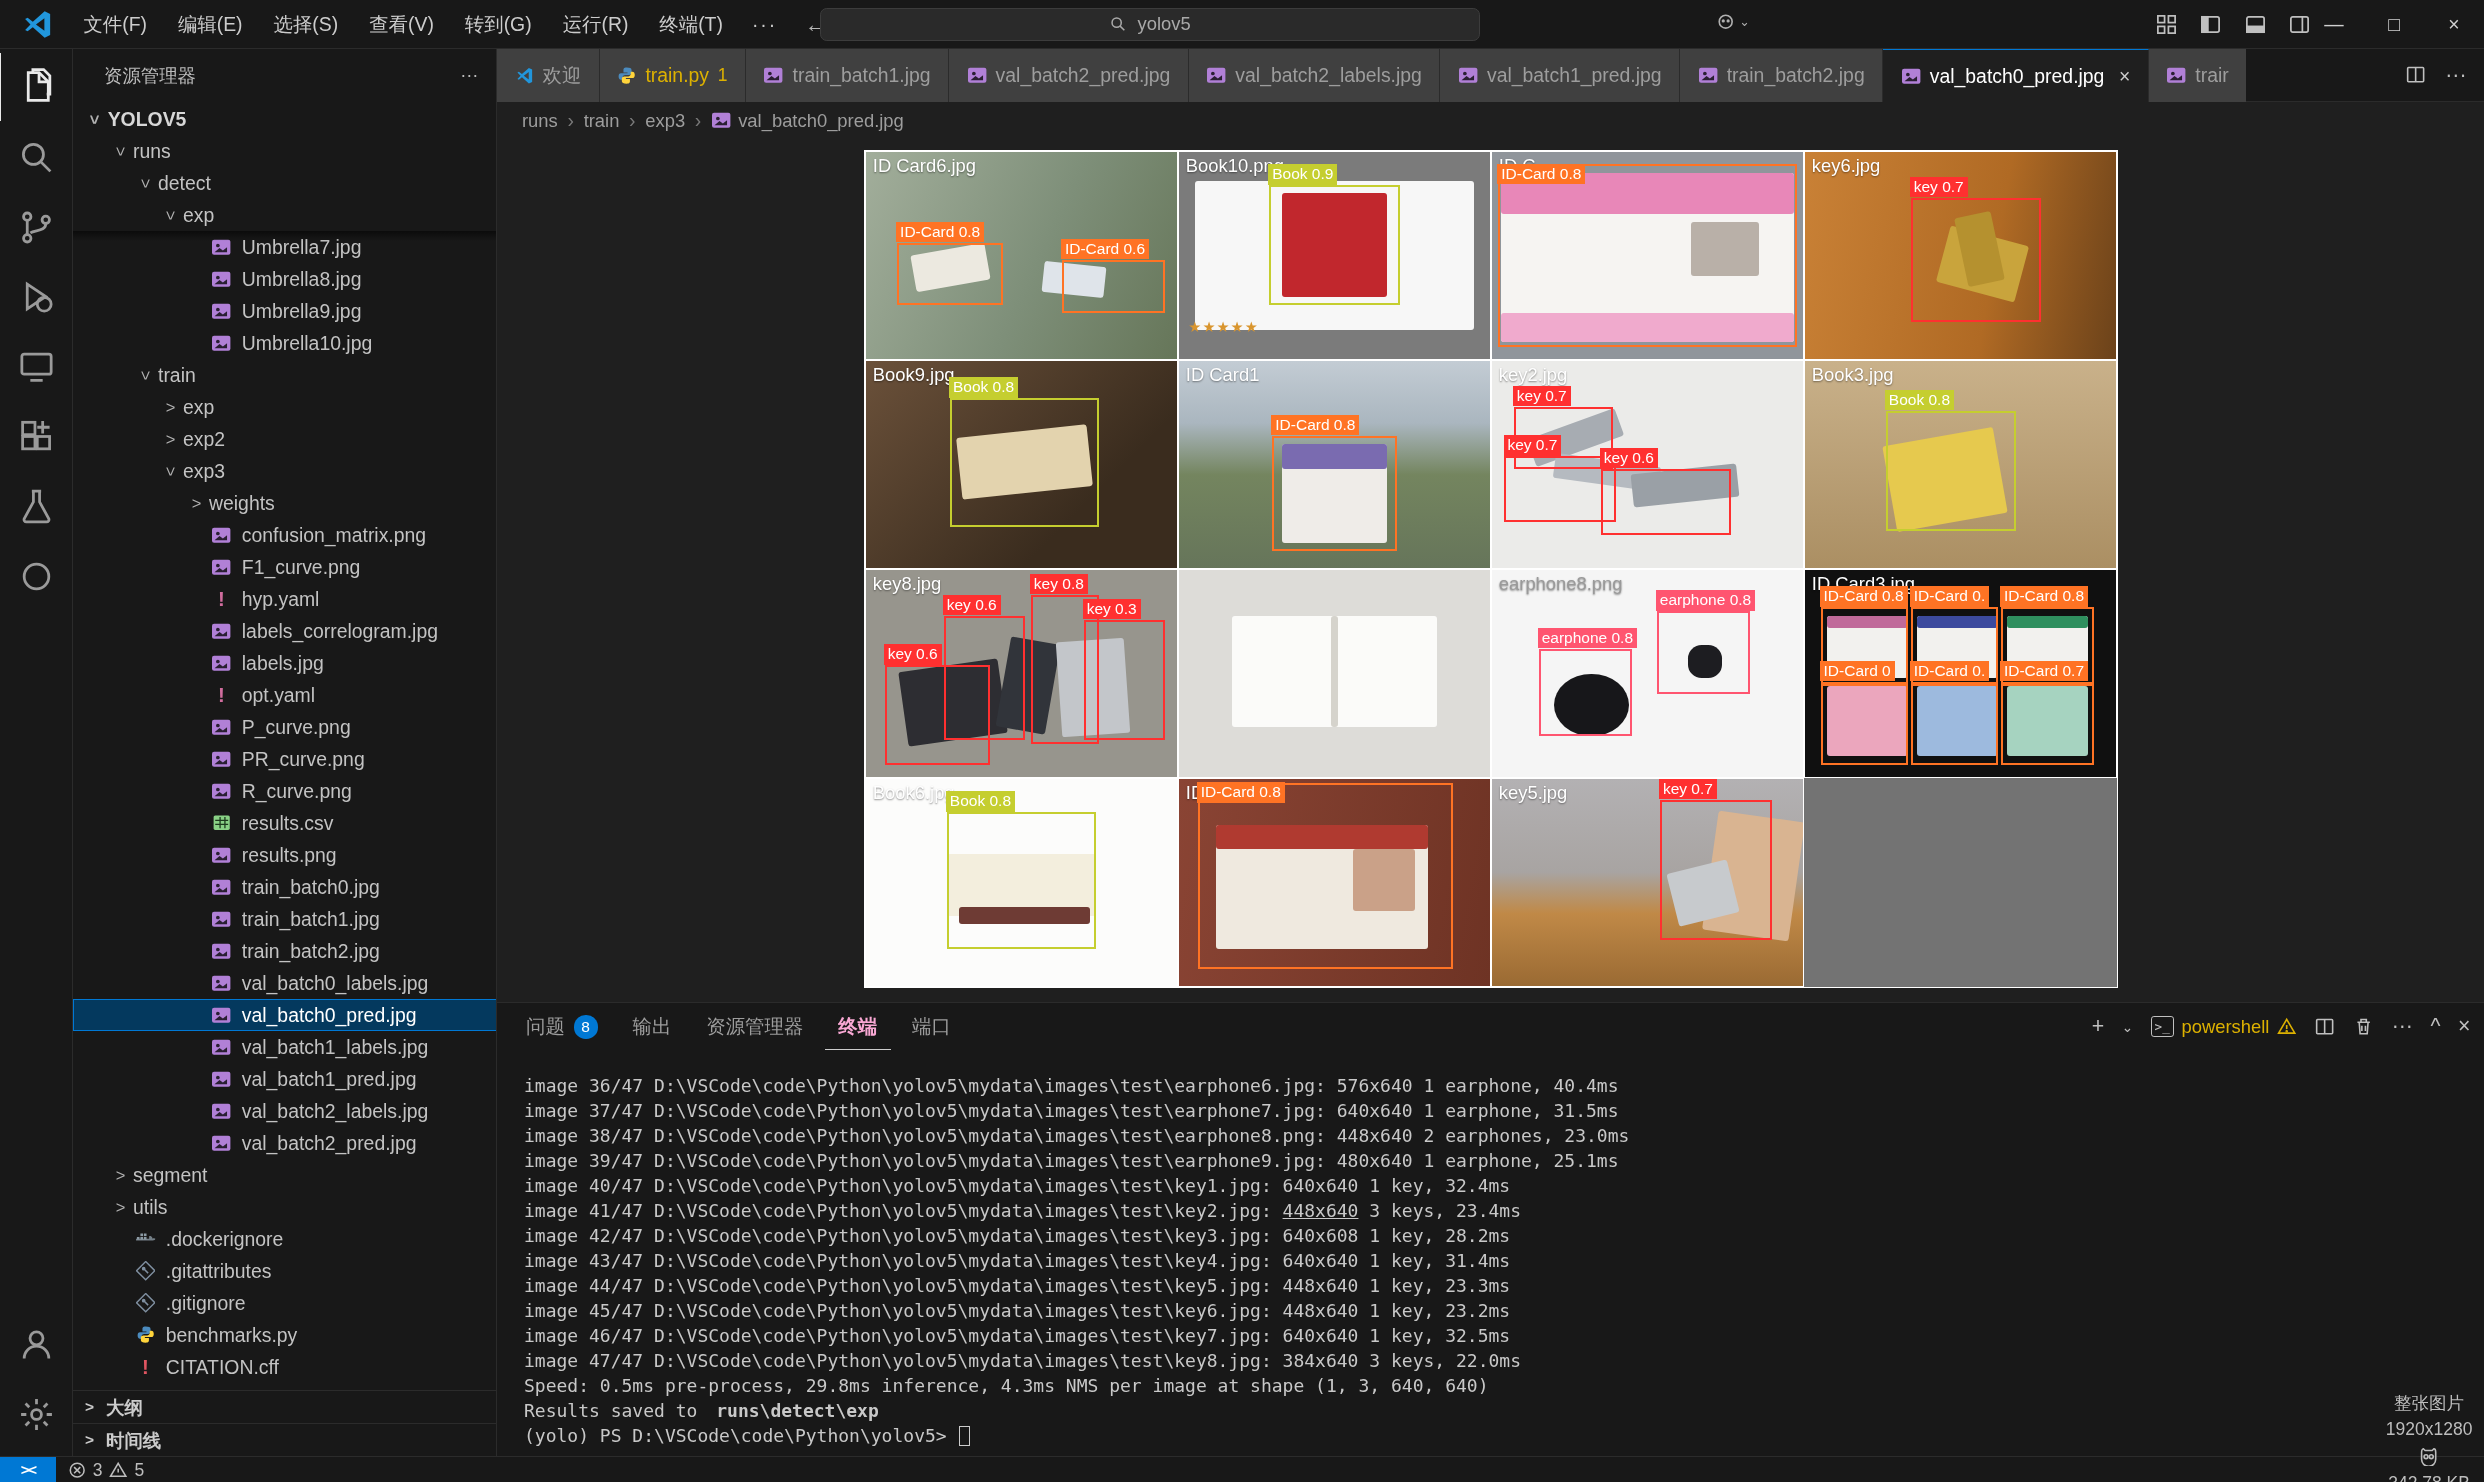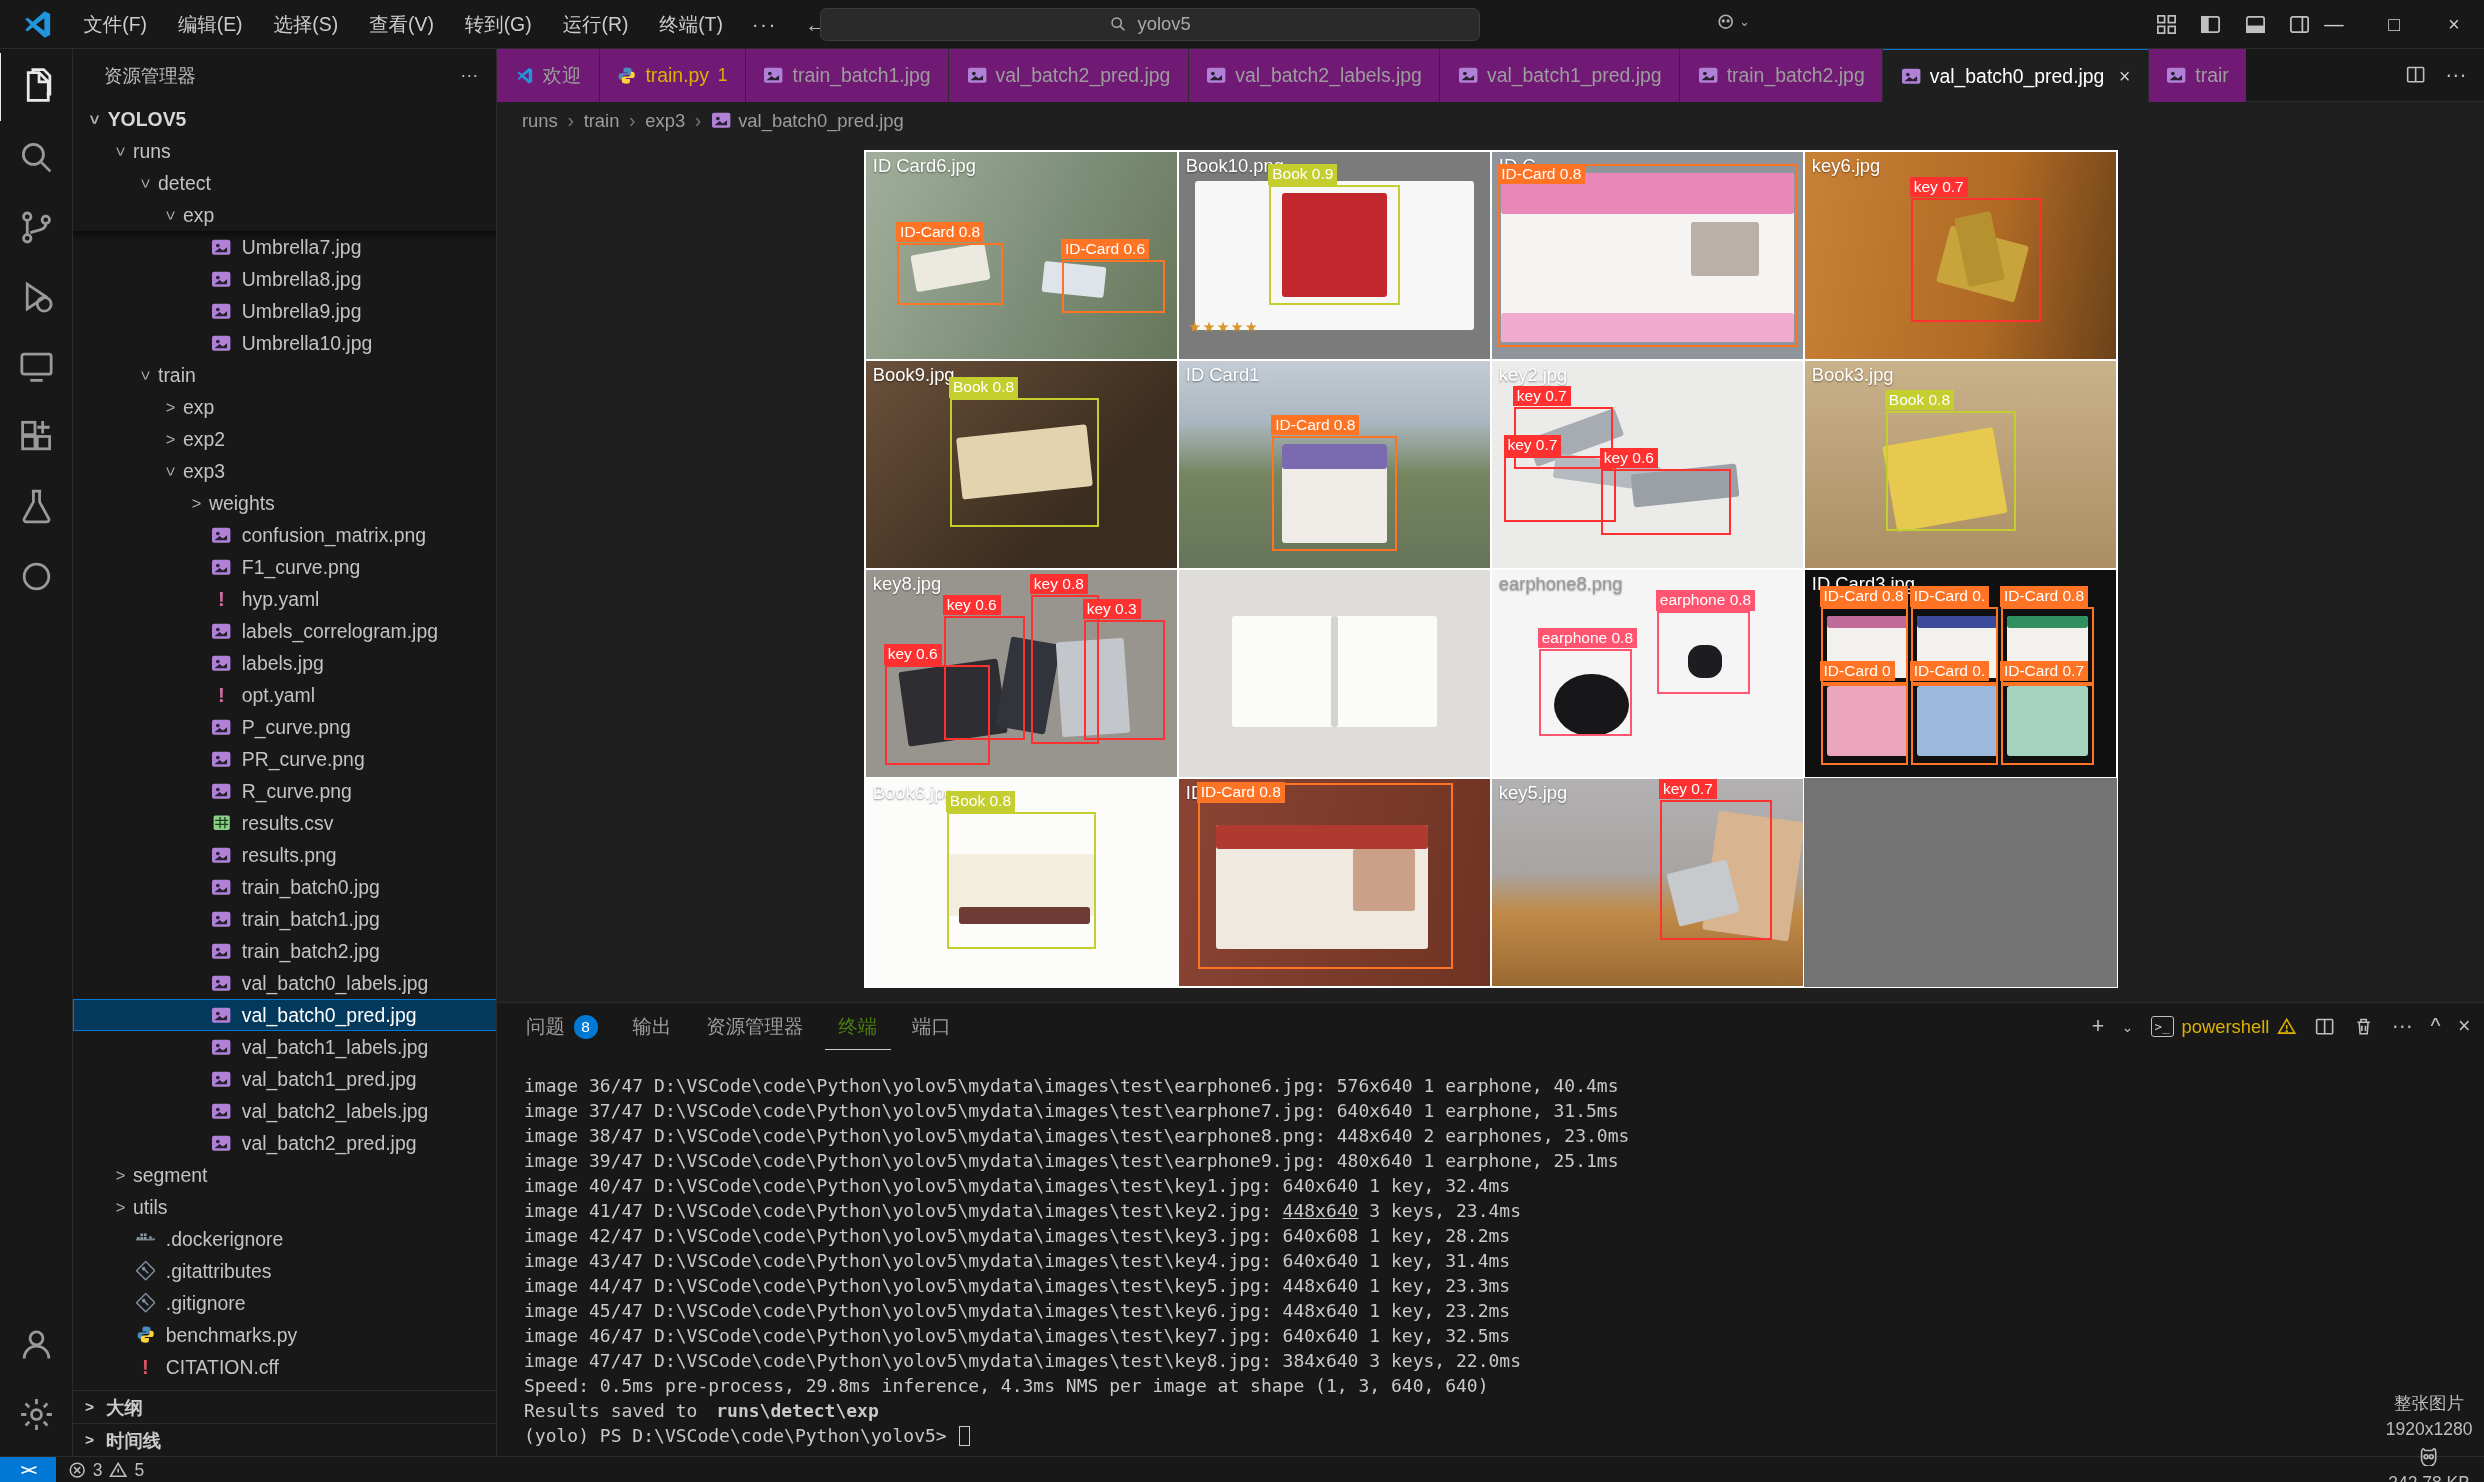--- a/index.html
+++ b/index.html
@@ -48,21 +48,21 @@
     background:linear-gradient(#00000088,transparent); pointer-events:none; }
   .sb-section { position:absolute; left:0; width:424px; height:33px; border-top:1px solid #2b2b2b;
     display:flex; align-items:center; font-weight:bold; font-size:18.4px; color:#cccccc; }
   .sb-section .chev { width:33px; text-align:center; font-size:15.5px; }
 
   
   #editor { position:absolute; left:497px; top:49px; width:1987px; height:1407px; background:#1f1f1f; }
   #tabbar { position:absolute; left:0; top:0; width:1987px; height:53px; background:#181818;
     border-bottom:1px solid #2b2b2b; display:flex; }
   .tab { height:53px; display:flex; align-items:center; gap:8.7px; padding:0 17.5px;
-    border-right:1px solid #2b2b2b; font-size:19.4px; color:#9d9d9d; background:#701a75; position:relative; white-space:nowrap; }
+    border-right:1px solid #2b2b2b; font-size:19.4px; color:#9d9d9d; background:#404040; position:relative; white-space:nowrap; }
   .tab.active { background:#1f1f1f; color:#ffffff; border-top:1.9px solid #0078d4; }
   .tab .close { margin-left:5.8px; font-size:19.4px; color:#cccccc; }
   .tab.trunc { overflow:hidden; max-width:116px; border-right:none; }
   #tab-actions { margin-left:auto; display:flex; align-items:center; gap:19.4px; padding:0 17.5px; color:#c0c0c0; }
   #breadcrumb { position:absolute; left:0; top:54px; width:1987px; height:35px; display:flex; align-items:center;
     padding-left:25px; font-size:18.4px; color:#9d9d9d; gap:9.7px; }
   #breadcrumb .sep { color:#7a7a7a; font-size:19.4px; }
   #breadcrumb .bc-item { display:flex; align-items:center; gap:6.8px; }
 
   
@@ -76,21 +76,21 @@
   .ttext { position:absolute; z-index:2; font-size:14.6px; letter-spacing:1px; }
   .dbox { position:absolute; border:2.9px solid; z-index:4; }
   .dlabel { position:absolute; left:-2.9px; color:#ffffff; font-size:15.5px; line-height:20.4px;
     padding:0 3.9px; white-space:nowrap; z-index:5; }
 
   
   #panel { position:absolute; left:0; top:953px; width:1987px; height:454px; background:#181818;
     border-top:1px solid #2b2b2b; }
   #panel-tabs { position:absolute; left:15.5px; top:0; height:47px; display:flex; align-items:center; gap:7.8px; }
   .ptab { padding:0 13.6px; height:47px; display:flex; align-items:center; gap:8.7px; font-size:19.4px; color:#9d9d9d; }
-  .ptab.active { color:#4d7c0f; border-bottom:1.9px solid #cccccc; }
+  .ptab.active { color:#f9a8d4; border-bottom:1.9px solid #cccccc;font-weight:bold; }
   .pbadge { background:#0078d4; color:#ffffff; border-radius:11.6px; min-width:24px; height:24px;
     display:flex; align-items:center; justify-content:center; font-size:15.5px; padding:0 3.9px; }
   #panel-actions { position:absolute; right:13.6px; top:0; height:47px; display:flex; align-items:center; gap:17.5px; color:#c0c0c0; }
   .pa-txt { font-size:21.3px; }
   #shell-chip { display:flex; align-items:center; gap:7.8px; color:#ddb100; font-size:18.4px; }
   .term-glyph { border:1.5px solid #c0c0c0; border-radius:2.9px; color:#c0c0c0; font-size:12.6px;
     width:23px; height:21.3px; display:flex; align-items:center; justify-content:center; font-family:"DejaVu Sans Mono",monospace; }
   #terminal { position:absolute; left:27px; top:70px; width:1931px;
     font-family:"DejaVu Sans Mono", monospace; font-size:18px; line-height:25px; color:#c8c8c8; }
   .t-line { white-space:pre; }

